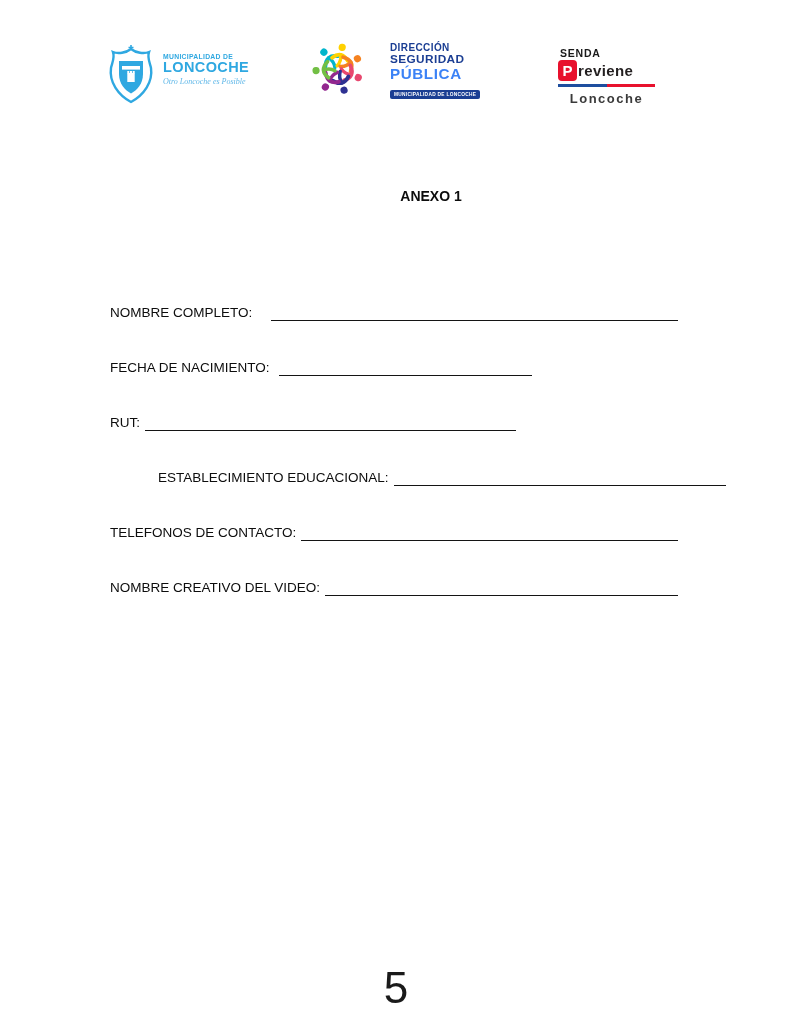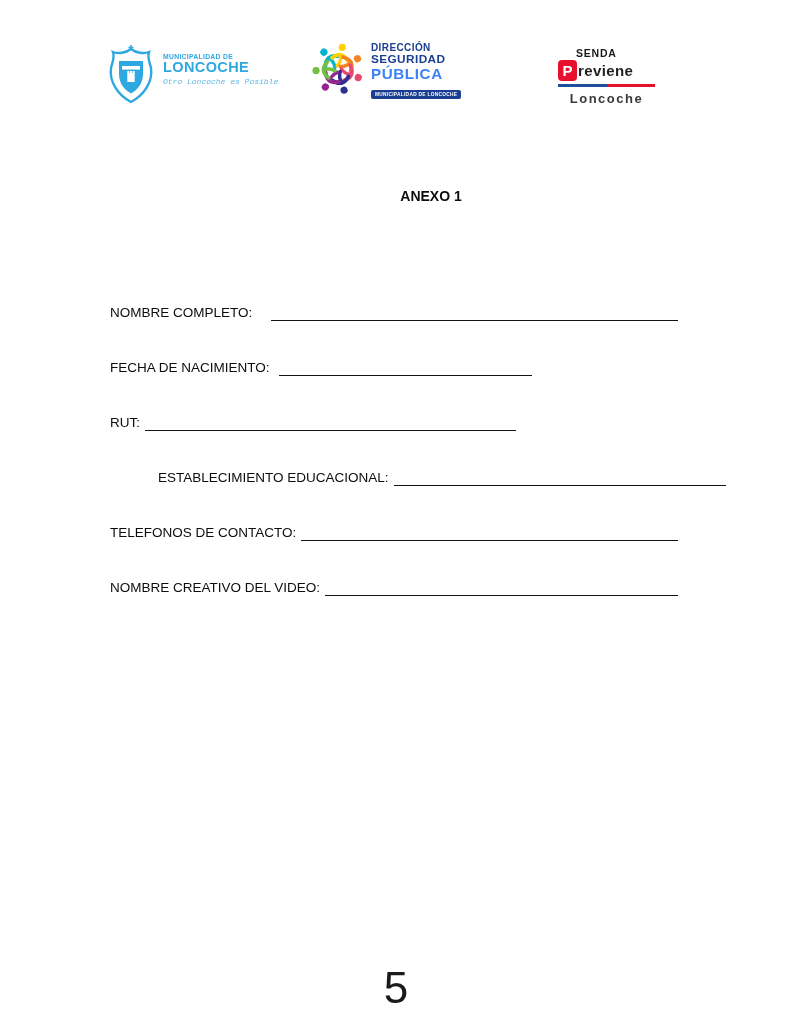--- a/index.html
+++ b/index.html
@@ -6,31 +6,31 @@
   .page{
     position:relative;width:792px;height:1024px;background:#ffffff;
     font-family:"Liberation Sans",sans-serif;color:#111;overflow:hidden;margin:0 auto;
   }
 
   
   .logo-muni{position:absolute;left:106px;top:44px;display:flex;gap:7px;}
   .muni-text{padding-top:9px;}
   .muni-line1{font-size:6.8px;font-weight:bold;color:#2fa8e1;letter-spacing:.3px;}
   .muni-line2{font-size:14.5px;font-weight:bold;color:#2fa8e1;letter-spacing:.4px;line-height:1.05;}
-  .muni-tagline{font-size:8px;font-style:italic;color:#5fb7e8;font-family:Liberation Mono, monospace;margin-top:2px;}
+  .muni-tagline{font-size:8px;font-style:italic;color:#5fb7e8;font-family:Liberation Serif, serif;margin-top:2px;}
 
-  .logo-seg{position:absolute;left:306px;top:37px;display:flex;align-items:center;gap:1px;}
+  .logo-seg{position:absolute;left:306px;top:37px;display:flex;align-items:center;gap:20px;}
   .seg-line1{font-size:10px;font-weight:bold;color:#1b3e93;letter-spacing:.4px;}
   .seg-line2{font-size:11.8px;font-weight:bold;color:#1b3e93;letter-spacing:.4px;line-height:1.1;}
   .seg-line3{font-size:15.2px;font-weight:bold;color:#3b82f6;letter-spacing:.6px;line-height:1.1;}
   .seg-band{display:inline-block;background:#1b3e93;color:#fff;font-size:4.8px;font-weight:bold;
     letter-spacing:.3px;padding:2px 4px;border-radius:2px;margin-top:3px;}
 
   .logo-senda{position:absolute;left:558px;top:47px;width:100px;}
-  .senda-word{font-size:10.5px;font-weight:bold;color:#1a1a1a;letter-spacing:.8px;margin-left:18px;}
+  .senda-word{font-size:10.5px;font-weight:bold;color:#1a1a1a;letter-spacing:.8px;margin-left:2px;}
   .previene{display:flex;align-items:center;margin-top:1px;}
   .p-badge{width:19px;height:21px;background:#e8112d;border-radius:4px;color:#fff;font-weight:bold;
     font-size:15px;display:flex;align-items:center;justify-content:center;}
   .previene-rest{font-size:15px;font-weight:bold;color:#231f20;letter-spacing:.4px;margin-left:1px;}
   .senda-divider{height:3px;width:97px;background:linear-gradient(to right,#1e4e9e 0 50%,#e8112d 50% 100%);margin-top:3px;}
   .senda-city{font-size:13px;font-weight:bold;color:#3a3a3a;letter-spacing:1.5px;margin-top:4px;text-align:center;width:97px;}
 
   
   .title{position:absolute;left:0;width:100%;text-align:center;font-weight:bold;font-size:14px;color:#0d0d0d;}
   .title-anexo{top:188px;padding-left:35px;}

